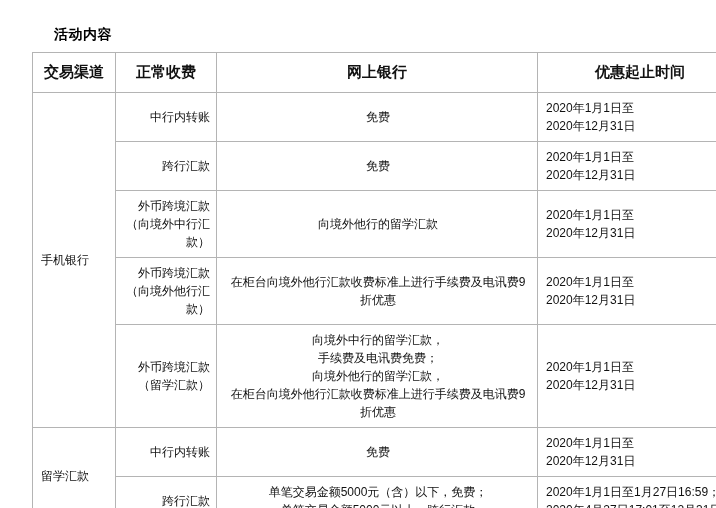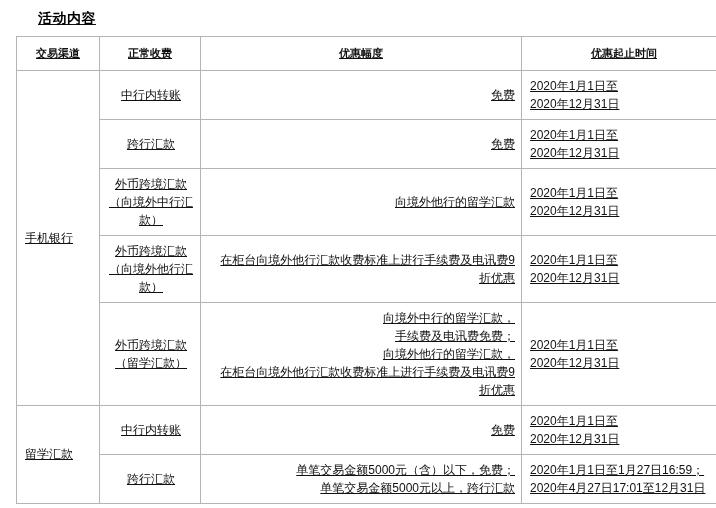--- a/index.html
+++ b/index.html
@@ -12,22 +12,21 @@
     height: 508px;
     overflow: hidden;
     font-family: "Liberation Sans", sans-serif;
     color: #111111;
   }
   .page {
     position: relative;
     width: 637px;
     height: 508px;
     box-sizing: border-box;
-    padding: 0;
-    text-decoration: underline;
+    padding: 16px;
   }
   .doc-title {
     font-size: 14px;
     font-weight: bold;
     color: #000000;
     padding: 10px 0 8px 38px;
     letter-spacing: 0.5px;
   }
   table.activity-table {
     border-collapse: collapse;
@@ -43,60 +42,60 @@
     padding: 6px 6px 6px 8px;
     line-height: 1.5;
     font-weight: normal;
     color: #111111;
   }
   table.activity-table thead th {
     text-align: center;
     font-weight: bold;
     background: #ffffff;
     padding: 8px 4px;
-    font-size: 11px;
+    font-size: 15px;
   }
   th.col-channel, td.col-channel { width: 74px; }
   th.col-type, td.col-type { width: 92px; }
   th.col-discount, td.col-discount { width: 312px; }
   th.col-period, td.col-period { width: 196px; }
 
   td.col-channel {
     text-align: left;
     padding-left: 6px;
     vertical-align: middle;
     margin-left: 48px;
   }
   td.col-type {
-    text-align: center;
+    text-align: right;
     vertical-align: middle;
   }
   td.col-discount {
-    text-align: right;
+    text-align: center;
     vertical-align: middle;
   }
   td.col-period {
     text-align: left;
     vertical-align: middle;
     padding-left: 10px;
   }
 </style>
 </head>
 <body>
 
 <div class="page">
 
   <div class="doc-title">活动内容</div>
 
   <table class="activity-table">
     <thead>
       <tr>
         <th class="col-channel">交易渠道</th>
         <th class="col-type">正常收费</th>
-        <th class="col-discount">优惠幅度</th>
+        <th class="col-discount">网上银行</th>
         <th class="col-period">优惠起止时间</th>
       </tr>
     </thead>
     <tbody>
 
       <tr>
         <td class="col-channel" rowspan="5">手机银行</td>
         <td class="col-type">中行内转账</td>
         <td class="col-discount">免费</td>
         <td class="col-period" style="white-space: pre-line;">2020年1月1日至

